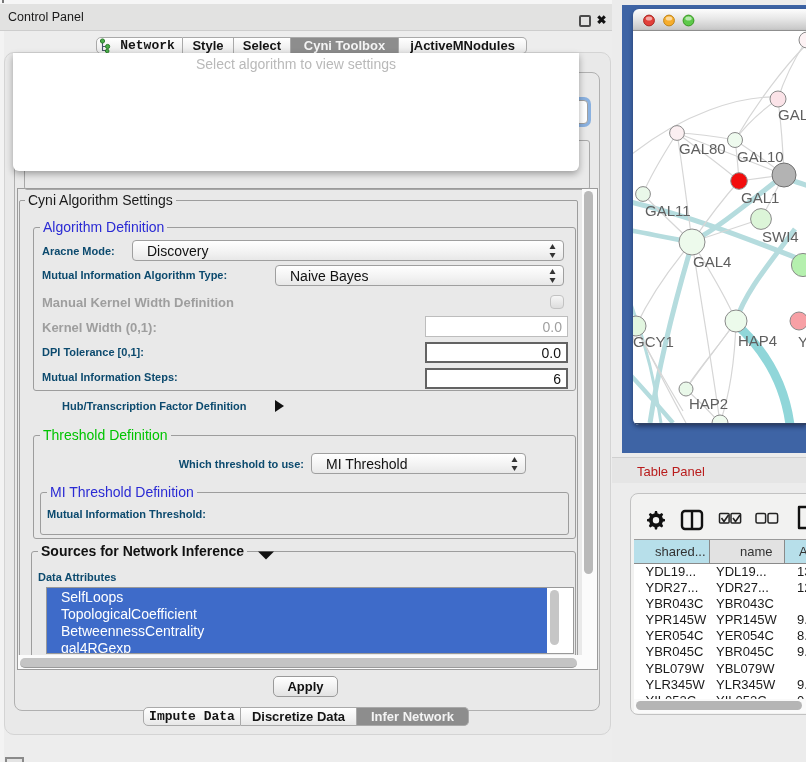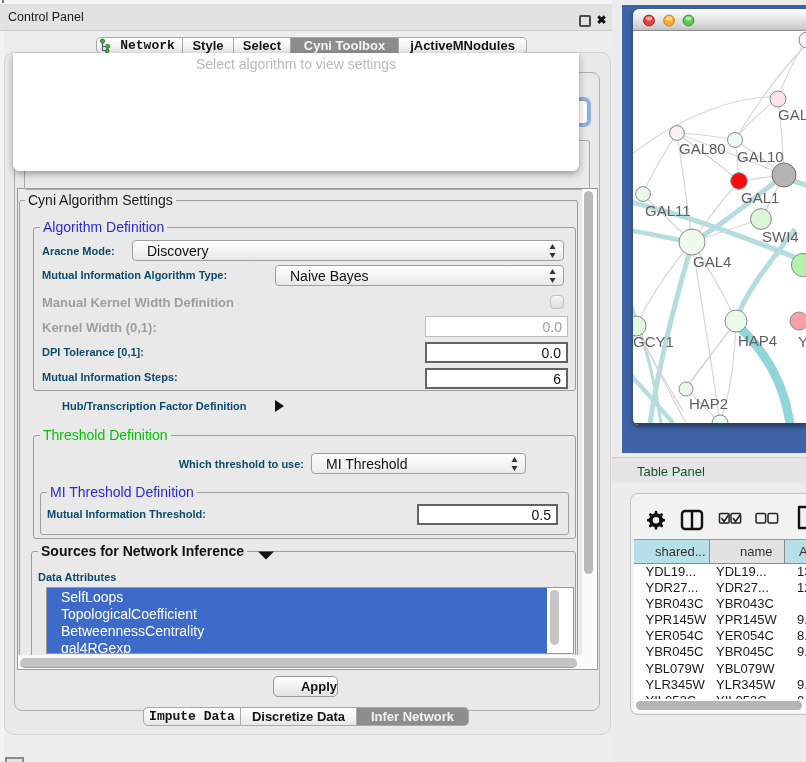--- a/index.html
+++ b/index.html
@@ -98,44 +98,41 @@
       <svg class="arr" viewBox="0 0 7 14">
         <path d="M3.5 0 L6.5 5 L0.5 5 Z" fill="#333"></path>
         <path d="M3.5 14 L6.5 9 L0.5 9 Z" fill="#333"></path>
       </svg>
     </div>
 
 <div class="grp" style="left:40px;top:492px;width:527px;height:41px;"></div>
 <div class="gtitle" style="left:47px;top:485px;color:#2a2ad4;">MI Threshold Definition</div>
 
 <div class="lbl" style="left:47px;top:506.5px;">Mutual Information Threshold:</div>
-<div class="field" style="left:417px;top:504px;width:141px;height:21px;border:2px solid #636363;color:#111;">
-      <span>0.5</span>
-    </div>
 
 <div class="grp" style="left:31px;top:551px;width:543px;height:106px;"></div>
 <div class="gtitle" style="left:38px;top:544px;color:#111;font-weight:bold;">Sources for Network Inference</div>
 <svg class="abs" style="left:258px;top:551px;z-index:3;" width="16" height="9" viewBox="0 0 16 9">
       <path d="M0 0.5 L16 0.5 L8 8.5 Z" fill="#111"></path>
     </svg>
 
 <div class="lbl" style="left:38px;top:569.5px;">Data Attributes</div>
 
 <div class="abs" style="left:46px;top:587px;width:528px;height:67px;background:#fff;border:1px solid #999;box-sizing:border-box;overflow:hidden;">
 <div style="position:absolute;left:0;top:0;width:500px;height:67px;background:#3e6bc9;"></div>
 <div style="position:absolute;left:14px;top:0.5px;font-size:14px;color:#fff;line-height:17px;">SelfLoops<br>TopologicalCoefficient<br>BetweennessCentrality<br>gal4RGexp</div>
 <div style="position:absolute;left:503px;top:2px;width:9px;height:55px;background:#c6c6c6;border-radius:4.5px;"></div>
 </div>
 
 <div class="abs" style="left:582px;top:189px;width:15px;height:480px;background:#fbfbfb;"></div>
 <div class="abs" style="left:583.5px;top:191px;width:9px;height:383px;background:#b9b9b9;border-radius:4.5px;"></div>
 <div class="abs" style="left:17.5px;top:655px;width:579px;height:14px;background:#fbfbfb;"></div>
 <div class="abs" style="left:20px;top:658px;width:557px;height:10px;background:#c4c4c4;border-radius:5px;border-bottom:1px solid #9a9a9a;box-sizing:border-box;"></div>
 
-<div class="abs" style="left:273px;top:676px;width:65px;height:21px;background:linear-gradient(#ffffff,#f0f0f0 55%,#e2e2e2);border:1px solid #9a9a9a;border-radius:5px;box-sizing:border-box;text-align:right;line-height:19px;font-size:13px;font-weight:bold;color:#111;">Apply</div>
+<div class="abs" style="left:273px;top:676px;width:65px;height:21px;background:linear-gradient(#ffffff,#f0f0f0 55%,#e2e2e2);border:1px solid #9a9a9a;border-radius:5px;box-sizing:border-box;text-align:center;line-height:19px;font-size:13px;font-weight:bold;color:#111;">Apply</div>
 
 <div class="abs" style="left:143px;top:707px;white-space:nowrap;font-size:0;">
 <div class="seg first" style="width:98px;height:19px;line-height:18px;">Impute Data</div>
 <div class="seg" style="width:116px;height:19px;line-height:18px;">Discretize Data</div>
 <div class="seg sel last" style="width:112px;height:19px;line-height:18px;">Infer Network</div>
 </div>
 
 <div class="abs" style="left:5px;top:757px;width:19px;height:10px;background:#e4e4e4;border:2px solid #8a8a8a;box-sizing:border-box;"></div>
 
 <div class="abs" style="left:96px;top:37px;white-space:nowrap;font-size:0;" id="toptabs">
@@ -245,21 +242,21 @@
       <text x="0" y="316">GCY1</text>
       <text x="105" y="315">HAP4</text>
       <text x="165" y="316">Y</text>
       <text x="56" y="378">HAP2</text>
     </g>
   </svg>
   </div>
 </div>
 
 <div class="abs" style="left:612px;top:456.5px;width:194px;height:26.5px;background:#e5e5e5;border-top:1px solid #d0d0d0;box-sizing:border-box;"></div>
-<div class="abs" style="left:637px;top:458px;height:27px;line-height:27px;font-size:13px;color:#14532d;">Table Panel</div>
+<div class="abs" style="left:637px;top:458px;height:27px;line-height:27px;font-size:13px;color:#b91c1c;">Table Panel</div>
 
 <div class="abs" style="left:630px;top:493px;width:186px;height:222px;background:#f2f2f1;border:1px solid #c2c2c2;border-radius:8px 0 0 8px;box-sizing:border-box;overflow:hidden;">
 
   <svg style="position:absolute;left:0;top:0;" width="184" height="44" viewBox="0 0 184 44">
     <g transform="translate(16,17)">
       <path fill="#111" d="M8,0 L10,0 L10.6,2.4 A6,6 0 0 1 12.6,3.2 L14.8,2 L16.2,3.4 L15,5.6 A6,6 0 0 1 15.8,7.6 L18,8.2 L18,10.2 L15.8,10.8 A6,6 0 0 1 15,12.8 L16.2,15 L14.8,16.4 L12.6,15.2 A6,6 0 0 1 10.6,16 L10,18.4 L8,18.4 L7.4,16 A6,6 0 0 1 5.4,15.2 L3.2,16.4 L1.8,15 L3,12.8 A6,6 0 0 1 2.2,10.8 L0,10.2 L0,8.2 L2.2,7.6 A6,6 0 0 1 3,5.6 L1.8,3.4 L3.2,2 L5.4,3.2 A6,6 0 0 1 7.4,2.4 Z M9,6 A3.2,3.2 0 1 0 9,12.4 A3.2,3.2 0 1 0 9,6 Z" fill-rule="evenodd"></path>
     </g>
     <g>
       <rect x="51" y="17" width="20" height="18" rx="3" fill="none" stroke="#111" stroke-width="2.4"></rect>
       <line x1="61" y1="17" x2="61" y2="35" stroke="#111" stroke-width="2.4"></line>

